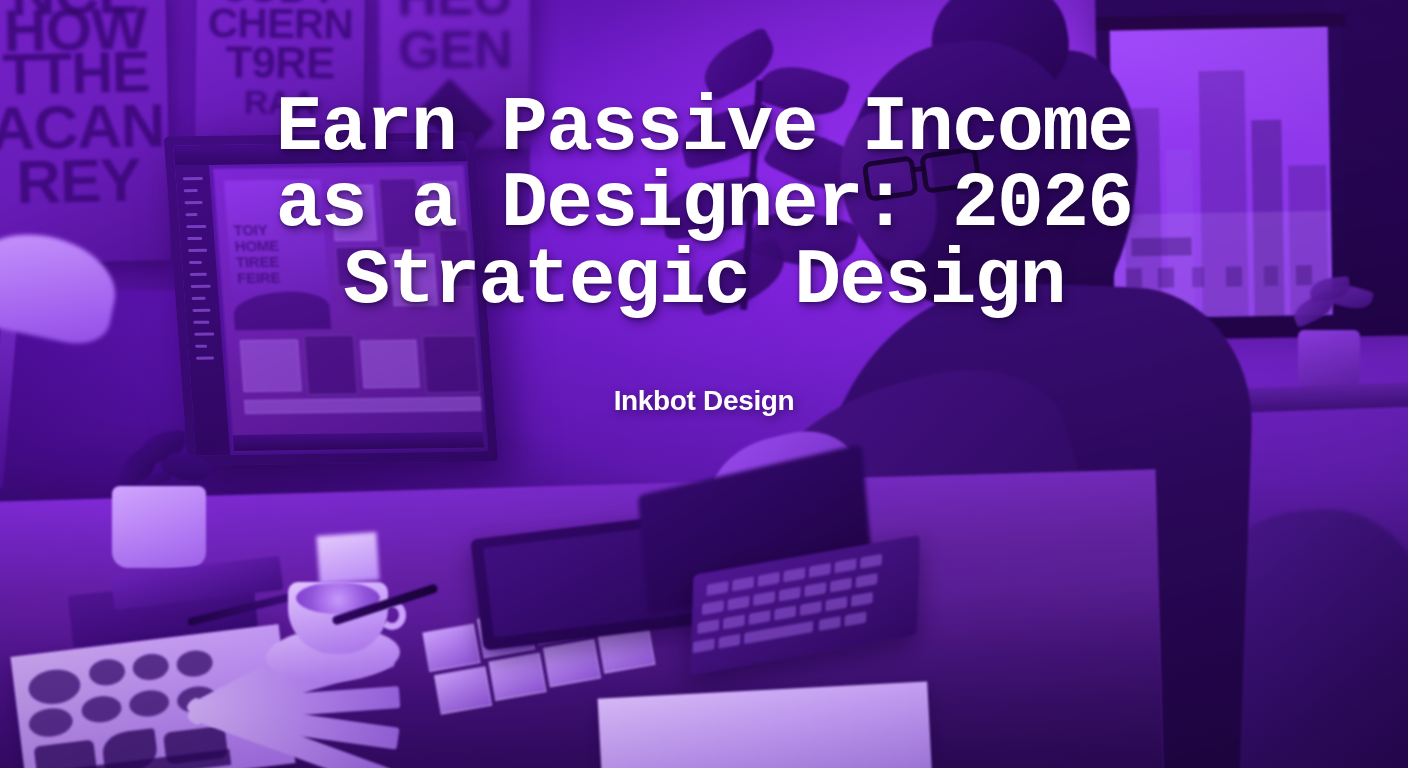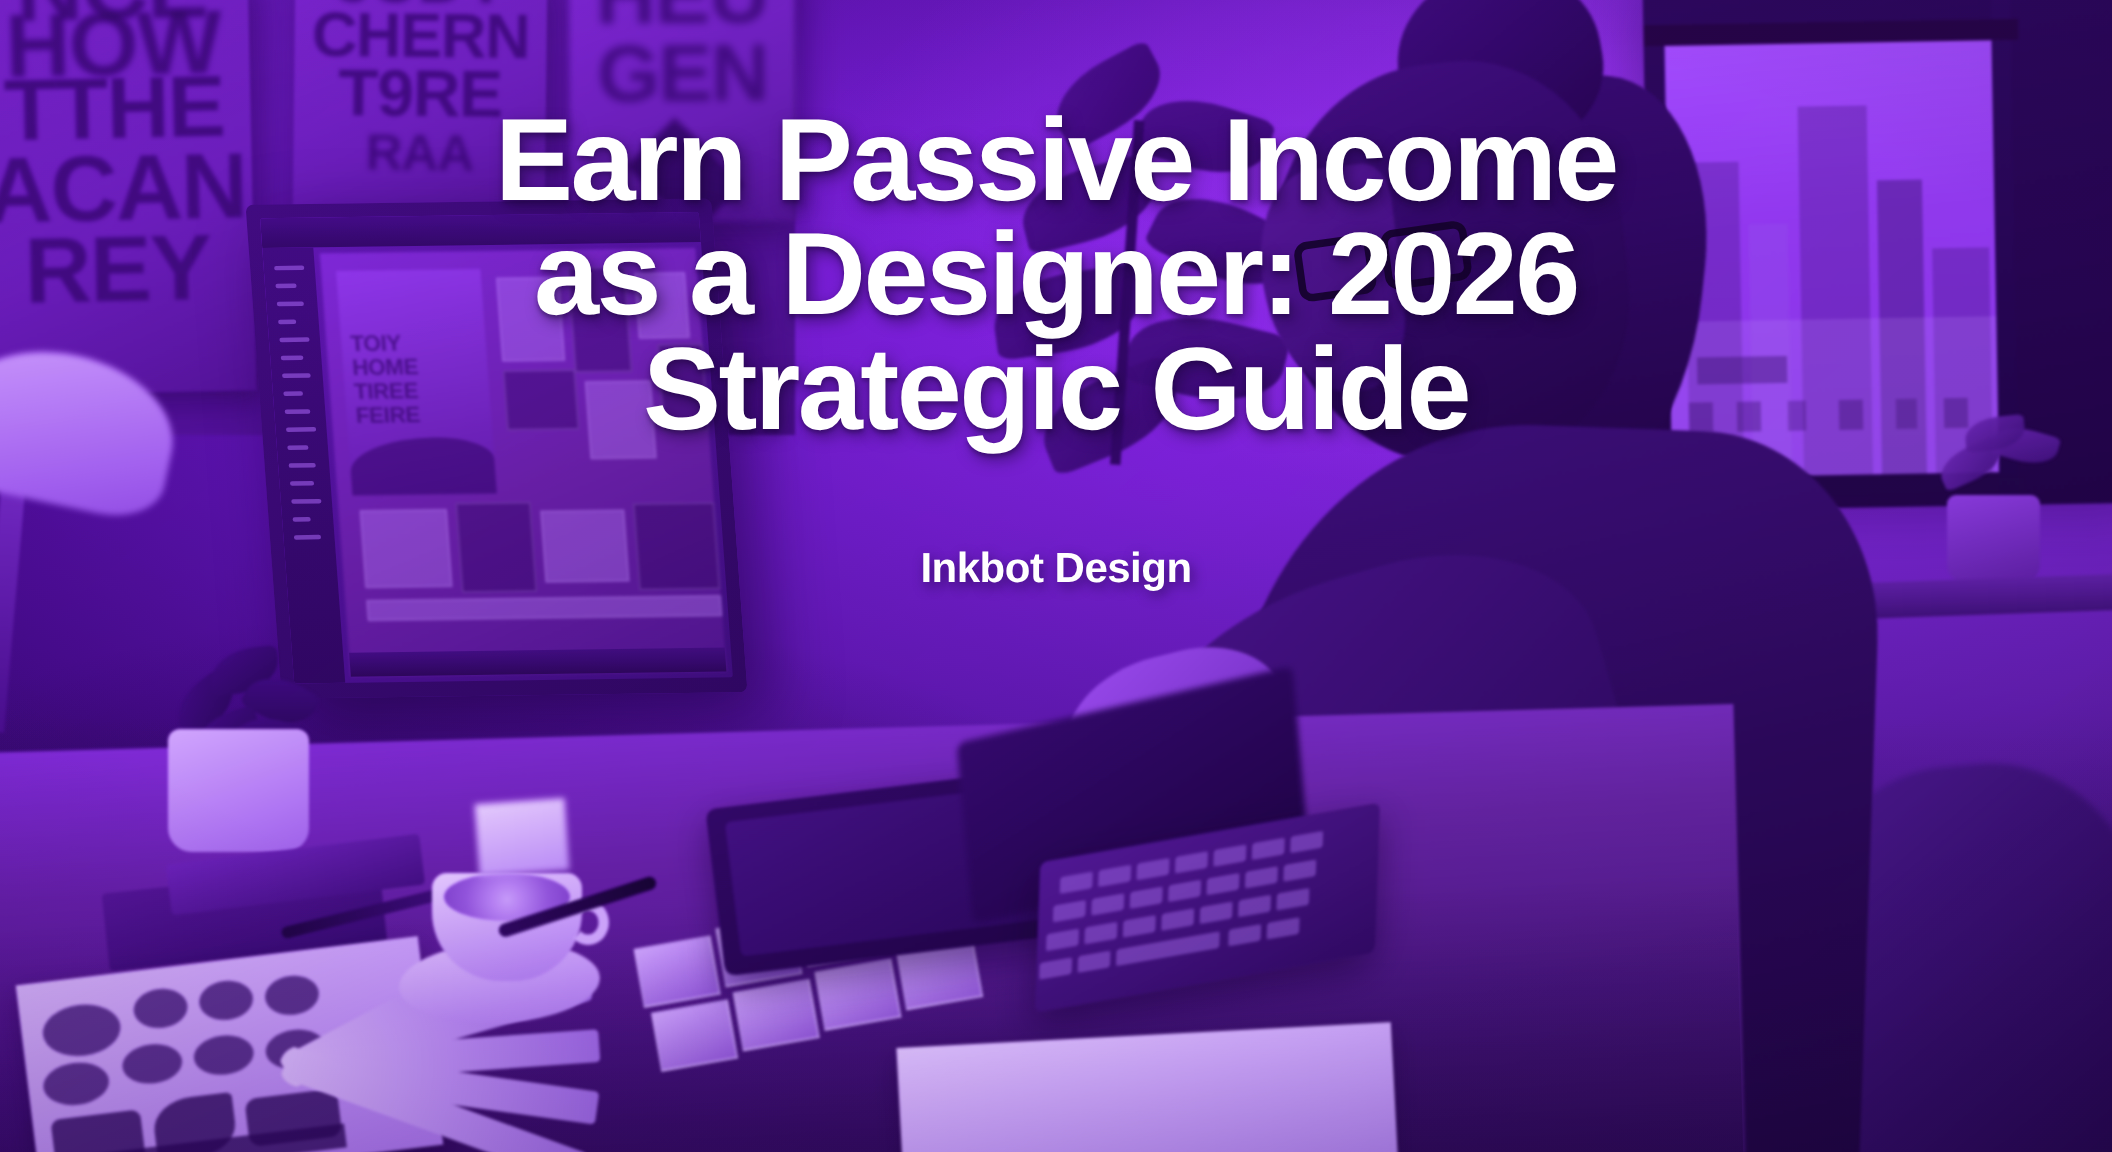--- a/index.html
+++ b/index.html
@@ -422,25 +422,25 @@
   .logo-badge .mark{
     color:#fff;
     font-family:"Liberation Sans", sans-serif;
     font-weight:700;
     font-size:54px;
     letter-spacing:-.02em;
     line-height:1;
   }
 
   .headline{
-    margin-top:68px;
+    margin-top:90px;
     width:1100px;
     text-align:center;
     color:#fff;
-    font-family:Liberation Sans, sans-serif;
+    font-family:Liberation Mono, monospace;
     font-weight:700;
     font-size:78px;
     line-height:.98;
     letter-spacing:-.022em;
     text-shadow: 3px 4px 10px rgba(26,6,54,.55), 0 2px 3px rgba(26,6,54,.4);
   }
   .headline .ln{ display:block; }
 
   .byline{
     margin-top:66px;
@@ -686,19 +686,19 @@
     <div class="duotone"></div>
     <div class="vignette"></div>
   </div>
 
   <div class="content">
 
 
     <h1 class="headline">
       <span class="ln">Earn Passive Income</span>
       <span class="ln">as a Designer: 2026</span>
-      <span class="ln">Strategic Guide</span>
+      <span class="ln">Strategic Design</span>
     </h1>
 
     <div class="byline">Inkbot Design</div>
 
   </div>
 </div>
 
 </body></html>

